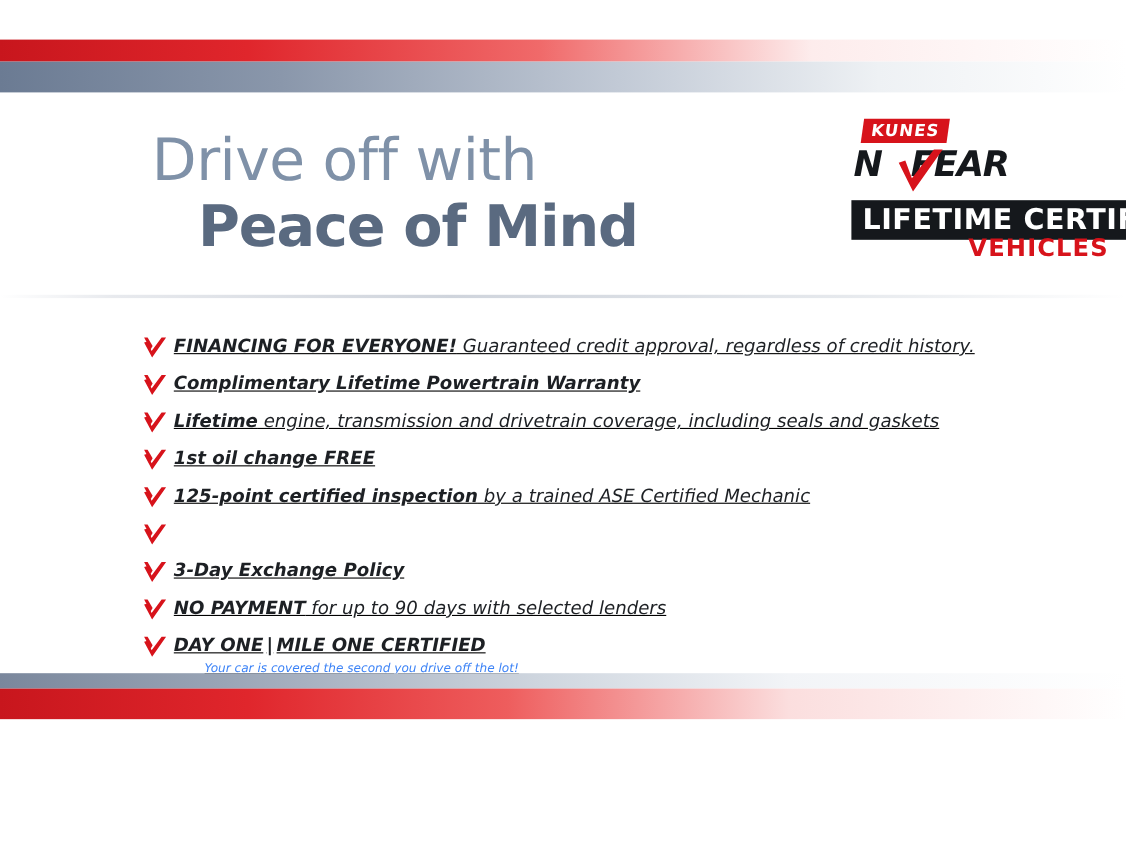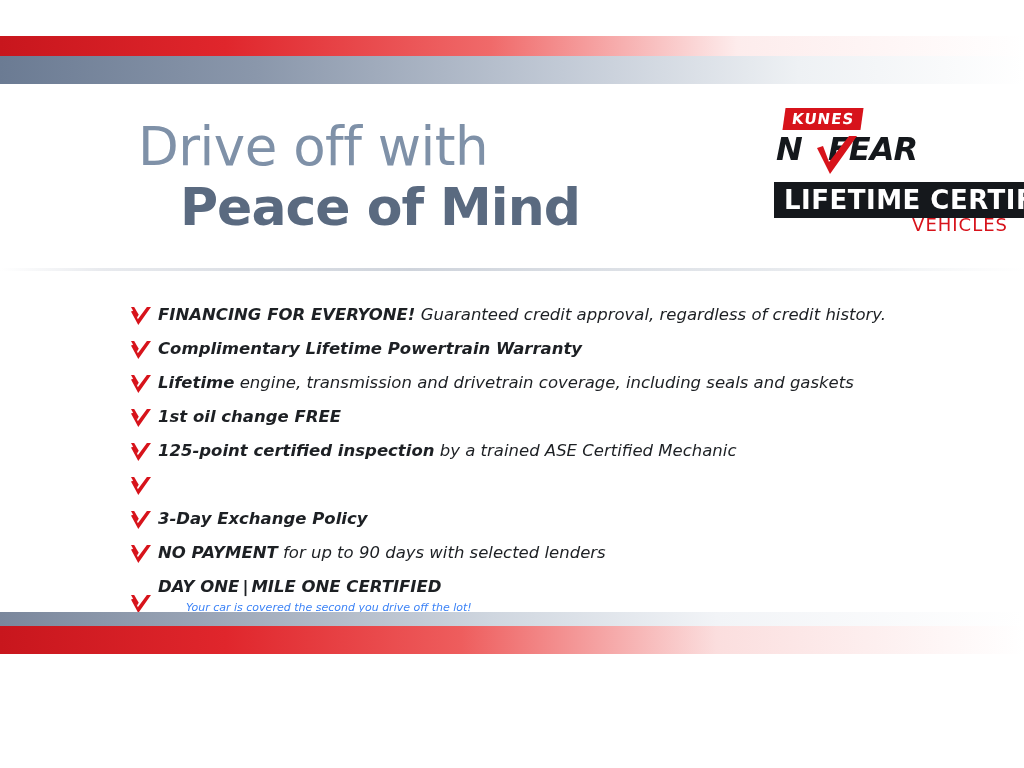--- a/index.html
+++ b/index.html
@@ -164,36 +164,37 @@
     letter-spacing: 0.5px;
     padding: 3px 10px;
     white-space: nowrap;
   }
   .logo .vehicles {
     position: absolute;
     right: 2px;
     top: 106px;
     color: #d7131b;
     font-family: "DejaVu Sans", sans-serif;
-    font-weight: 400;
-    font-size: 18px;
+    font-weight: 700;
+    font-size: 22px;
     letter-spacing: 1px;
   }
 
   
   .features {
     position: absolute;
     left: 130px;
     top: 305px;
     width: 820px;
   }
   .feature-row {
     display: flex;
-    align-items: flex-end;
+    align-items: flex-start;
     margin-bottom: 13px;
+    text-decoration: underline;
   }
   .feature-check {
     flex: 0 0 auto;
     width: 22px;
     height: 20px;
     margin-right: 6px;
     margin-top: 1px;
   }
   .feature-text {
     font-family: "DejaVu Sans", sans-serif;

